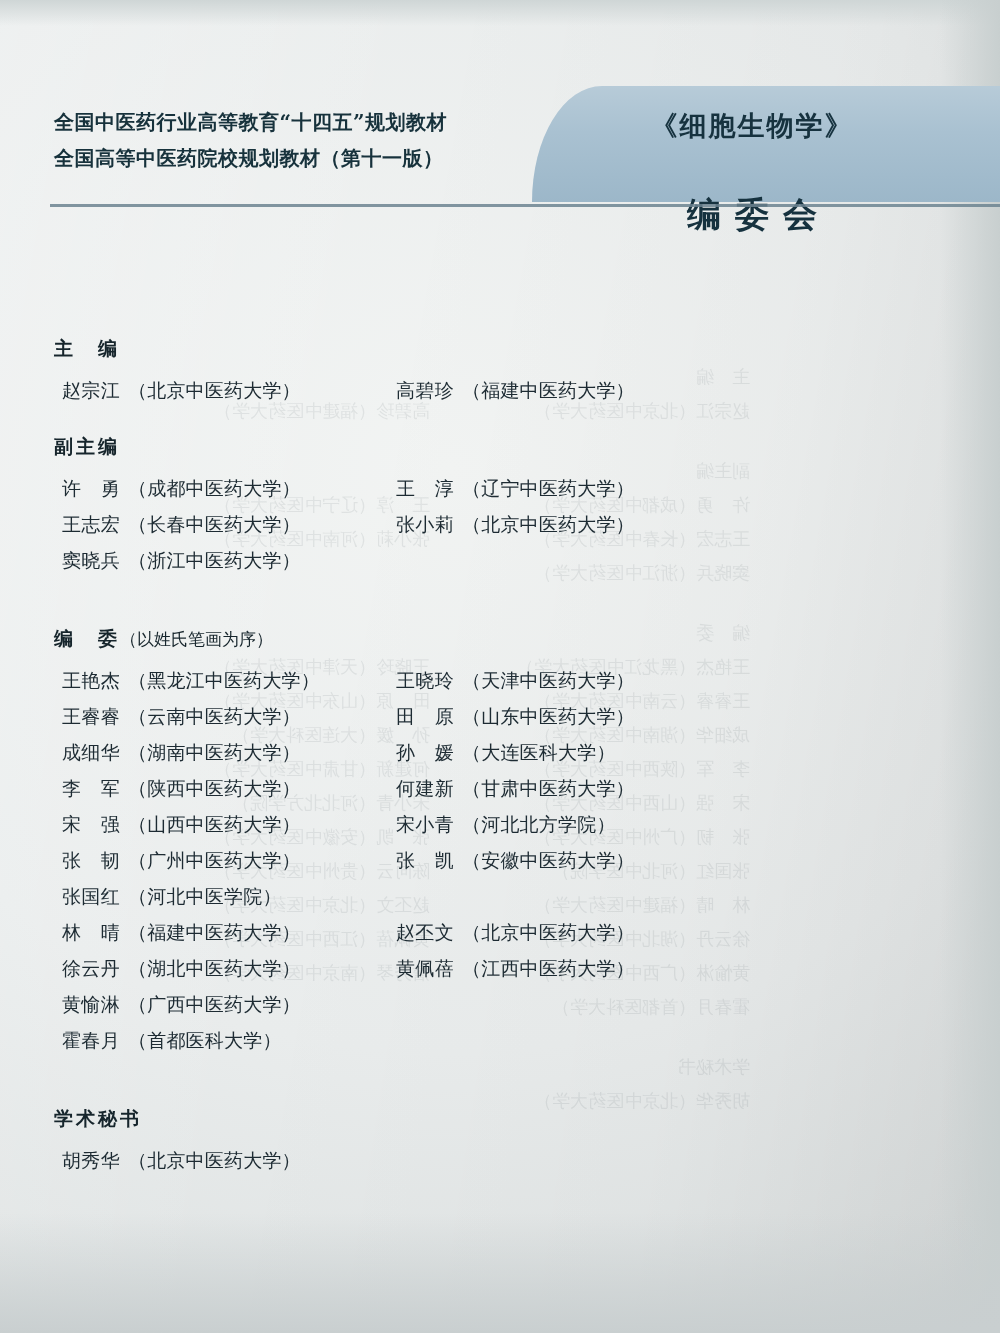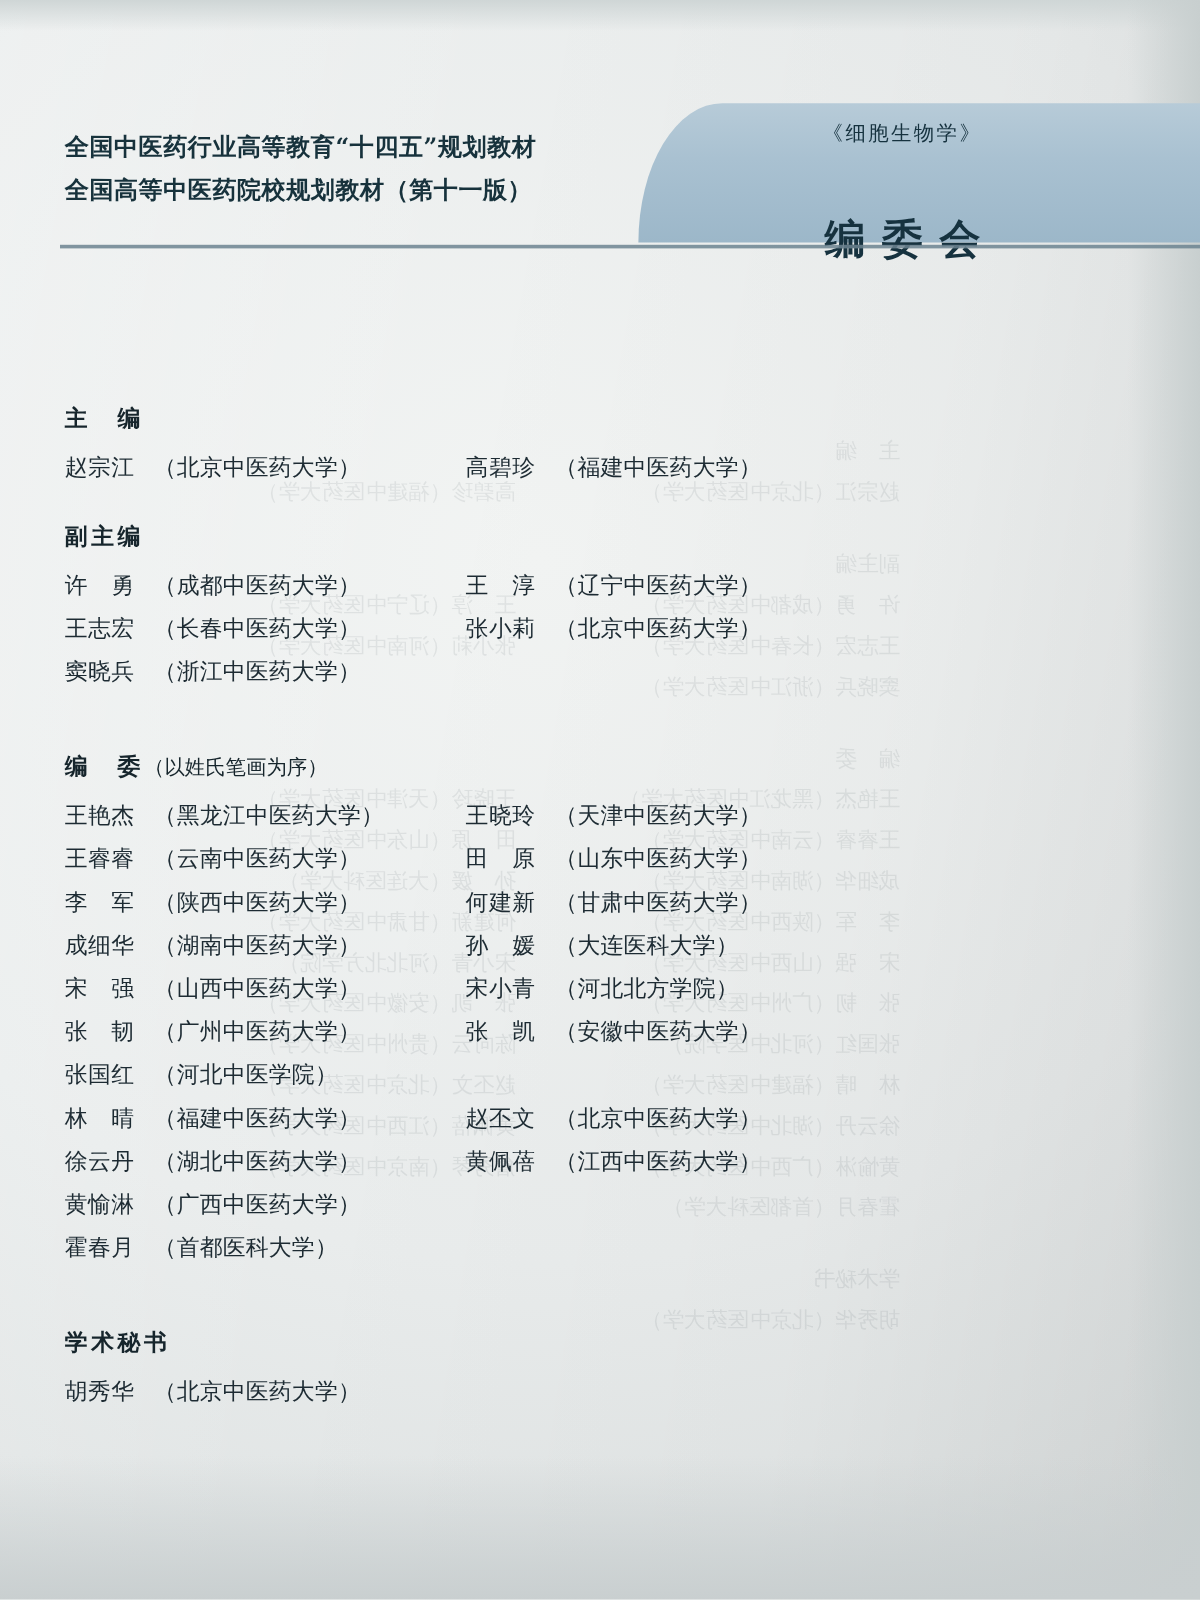--- a/index.html
+++ b/index.html
@@ -63,24 +63,25 @@
   }
   .banner-text {
     position: absolute;
     left: 532px;
     top: 6px;
     width: 440px;
     text-align: center;
     color: #16323f;
   }
   .banner-title {
-    font-size: 17px;
+    font-size: 27px;
     letter-spacing: 2px;
     line-height: 40px;
-    font-weight: 400;
+    font-weight: 700;
+    margin-top: 14px;
   }
   .banner-sub {
     font-size: 34px;
     letter-spacing: 14px;
     line-height: 48px;
     font-weight: 700;
     padding-left: 14px;
     margin-top: 44px;
   }
 
@@ -134,20 +135,21 @@
     font-size: 19px;
   }
   .cell {
     width: 334px;
     white-space: nowrap;
     letter-spacing: .4px;
   }
   .cell .nm {
     display: inline-block;
     min-width: 74px;
+    text-align: center;
   }
   .cell .aff {
     letter-spacing: .2px;
   }
   .spacer-lg { height: 22px; }
 
   
   .ghost {
     position: absolute;
     left: 0; top: 0;
@@ -256,26 +258,26 @@
       <div class="rows">
         <div class="row">
           <div class="cell"><span class="nm">王艳杰</span><span class="aff">（黑龙江中医药大学）</span></div>
           <div class="cell"><span class="nm">王晓玲</span><span class="aff">（天津中医药大学）</span></div>
         </div>
         <div class="row">
           <div class="cell"><span class="nm">王睿睿</span><span class="aff">（云南中医药大学）</span></div>
           <div class="cell"><span class="nm">田　原</span><span class="aff">（山东中医药大学）</span></div>
         </div>
         <div class="row">
+          <div class="cell"><span class="nm">成细华</span><span class="aff">（湖南中医药大学）</span></div>
+          <div class="cell"><span class="nm">孙　媛</span><span class="aff">（大连医科大学）</span></div>
+        </div>
+        <div class="row">
           <div class="cell"><span class="nm">李　军</span><span class="aff">（陕西中医药大学）</span></div>
           <div class="cell"><span class="nm">何建新</span><span class="aff">（甘肃中医药大学）</span></div>
-        </div>
-        <div class="row">
-          <div class="cell"><span class="nm">成细华</span><span class="aff">（湖南中医药大学）</span></div>
-          <div class="cell"><span class="nm">孙　媛</span><span class="aff">（大连医科大学）</span></div>
         </div>
         <div class="row">
           <div class="cell"><span class="nm">宋　强</span><span class="aff">（山西中医药大学）</span></div>
           <div class="cell"><span class="nm">宋小青</span><span class="aff">（河北北方学院）</span></div>
         </div>
         <div class="row">
           <div class="cell"><span class="nm">张　韧</span><span class="aff">（广州中医药大学）</span></div>
           <div class="cell"><span class="nm">张　凯</span><span class="aff">（安徽中医药大学）</span></div>
         </div>
         <div class="row">

